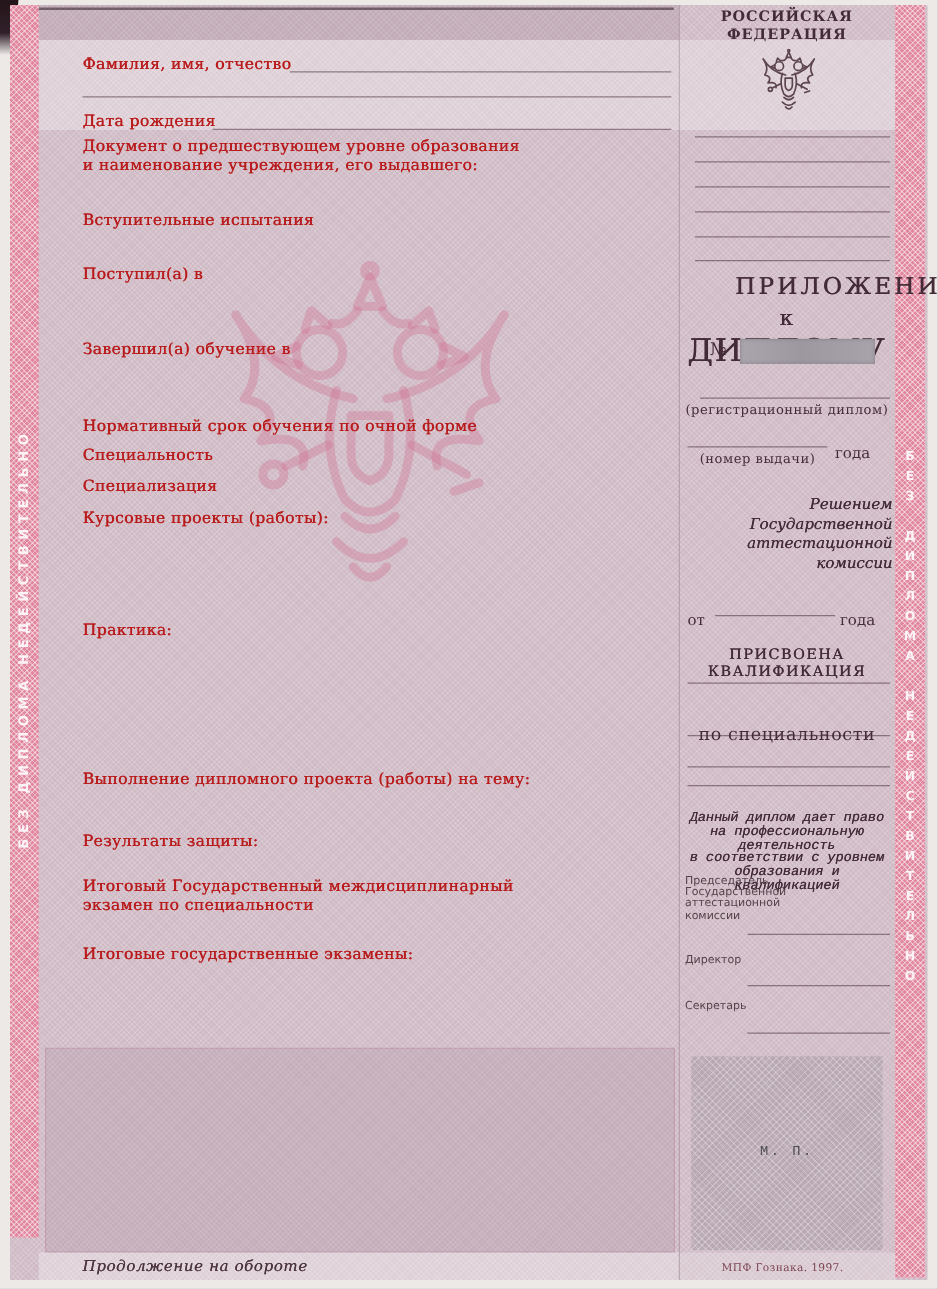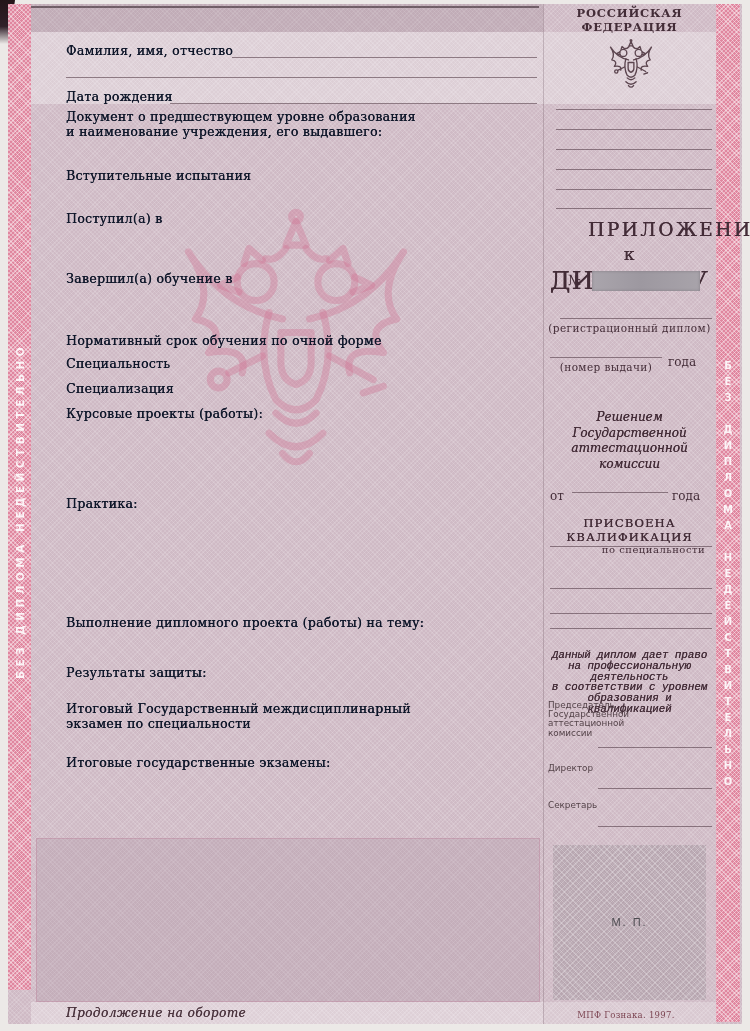--- a/index.html
+++ b/index.html
@@ -58,21 +58,21 @@
     writing-mode:vertical-rl;transform:rotate(180deg);
     font-size:10.5px;letter-spacing:4.5px;
   }
   .strip-text-right{
     left:716px;top:330px;width:24px;height:492px;
     writing-mode:vertical-rl;text-orientation:upright;
     font-size:10px;letter-spacing:5px;
   }
   
   .lbl{
-    position:absolute;left:66px;color:#0f172a;font-size:12.5px;line-height:14.5px;
+    position:absolute;left:66px;color:#b91c1c;font-size:12.5px;line-height:14.5px;
     letter-spacing:.3px;white-space:pre-line;text-shadow:.3px 0 0 currentColor;
   }
   .rule{position:absolute;height:1px;border-bottom:1.2px solid rgba(73,49,61,.55);}
   .footer-note{
     position:absolute;left:66px;top:1006px;color:#4c353f;font-size:12px;font-style:italic;
     letter-spacing:.5px;text-shadow:.2px 0 0 currentColor;
   }
   
   .rc{position:absolute;color:#432c37;}
   .rc-center{left:545px;width:169px;text-align:center;}
@@ -81,32 +81,32 @@
   .title2{top:237px;font-size:25px;letter-spacing:1.5px;text-shadow:.4px 0 0 currentColor;}
   .title2 .small-k{font-size:17px;letter-spacing:1px;}
   .num-sign{left:568px;top:272px;font-size:14px;}
   .redaction{
     position:absolute;left:592px;top:271px;width:108px;height:20px;
     background:linear-gradient(90deg,#aaa5ac,#9d98a0 45%,#a8a3aa);
     box-shadow:inset 0 0 3px rgba(120,115,122,.8);
   }
   .caption{font-size:10.5px;letter-spacing:.4px;}
   .script-block{white-space:pre-line;font-style:italic;text-shadow:.2px 0 0 currentColor;}
-  .decision{top:410px;font-size:12px;line-height:15.5px;}
+  .decision{top:396px;font-size:12px;line-height:15.5px;text-align:right;}
   .rights{top:650px;font-size:10.8px;line-height:10.8px;font-family:Liberation Mono, monospace;}
   .qual{top:516px;font-size:11.5px;letter-spacing:1.2px;text-shadow:.3px 0 0 currentColor;}
-  .byspec{top:544px;font-size:10px;letter-spacing:.5px;padding-left:24px;}
+  .byspec{top:580px;font-size:14px;letter-spacing:.5px;}
   .word{position:absolute;font-size:12px;color:#432c37;margin-top:10px;}
   .sig{
     position:absolute;left:548px;color:#544349;font-family:"DejaVu Sans",sans-serif;
     font-size:8.8px;line-height:9.2px;white-space:pre-line;letter-spacing:0;
   }
   .seal-mark{
     position:absolute;left:553px;top:916px;width:153px;text-align:center;
-    color:#4e4d52;font-family:Liberation Sans, sans-serif;font-size:11px;letter-spacing:2px;
+    color:#4e4d52;font-family:Liberation Mono, monospace;font-size:11px;letter-spacing:2px;
   }
   .printer-mark{
     position:absolute;left:543px;top:1010px;width:166px;text-align:center;
     color:#7c4552;font-size:8.5px;letter-spacing:.3px;
   }
   
   .emblem{position:absolute;left:599px;top:33px;width:64px;height:68px;color:#5c454f;}
   .watermark{position:absolute;left:128px;top:178px;width:336px;height:356px;color:rgba(207,116,148,.38);}
   svg.icon{width:100%;height:100%;display:block;}
 </style>

